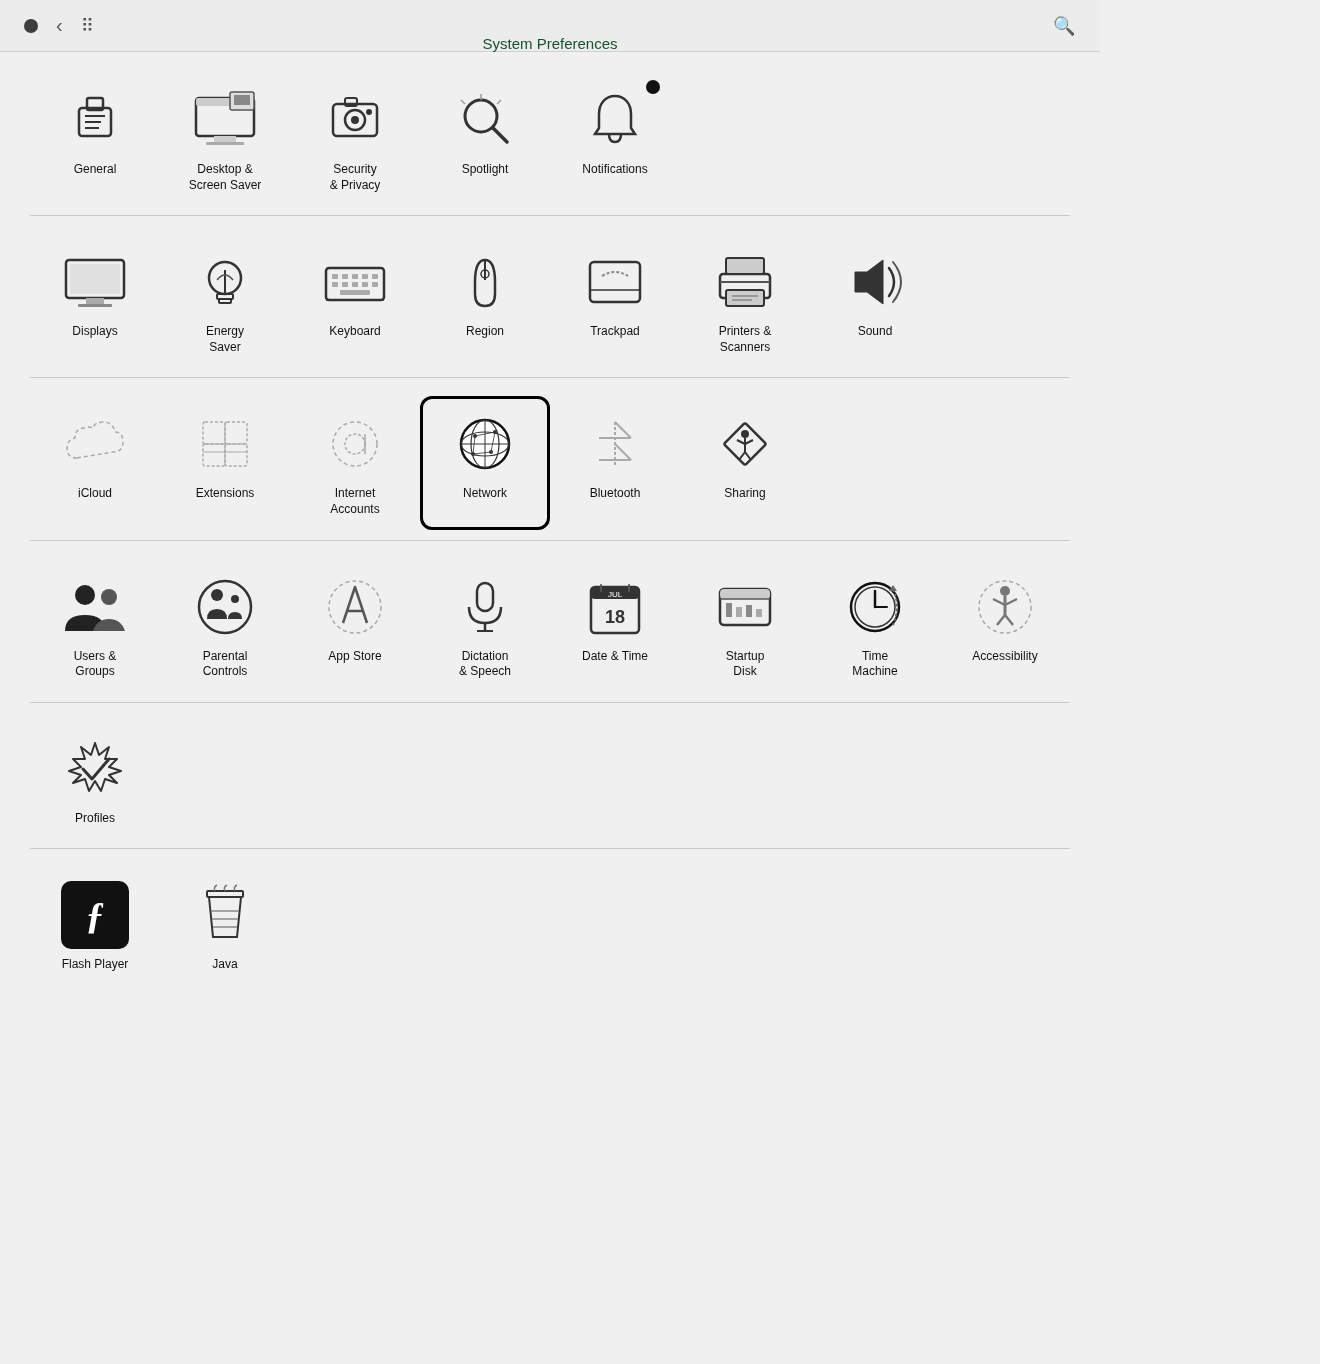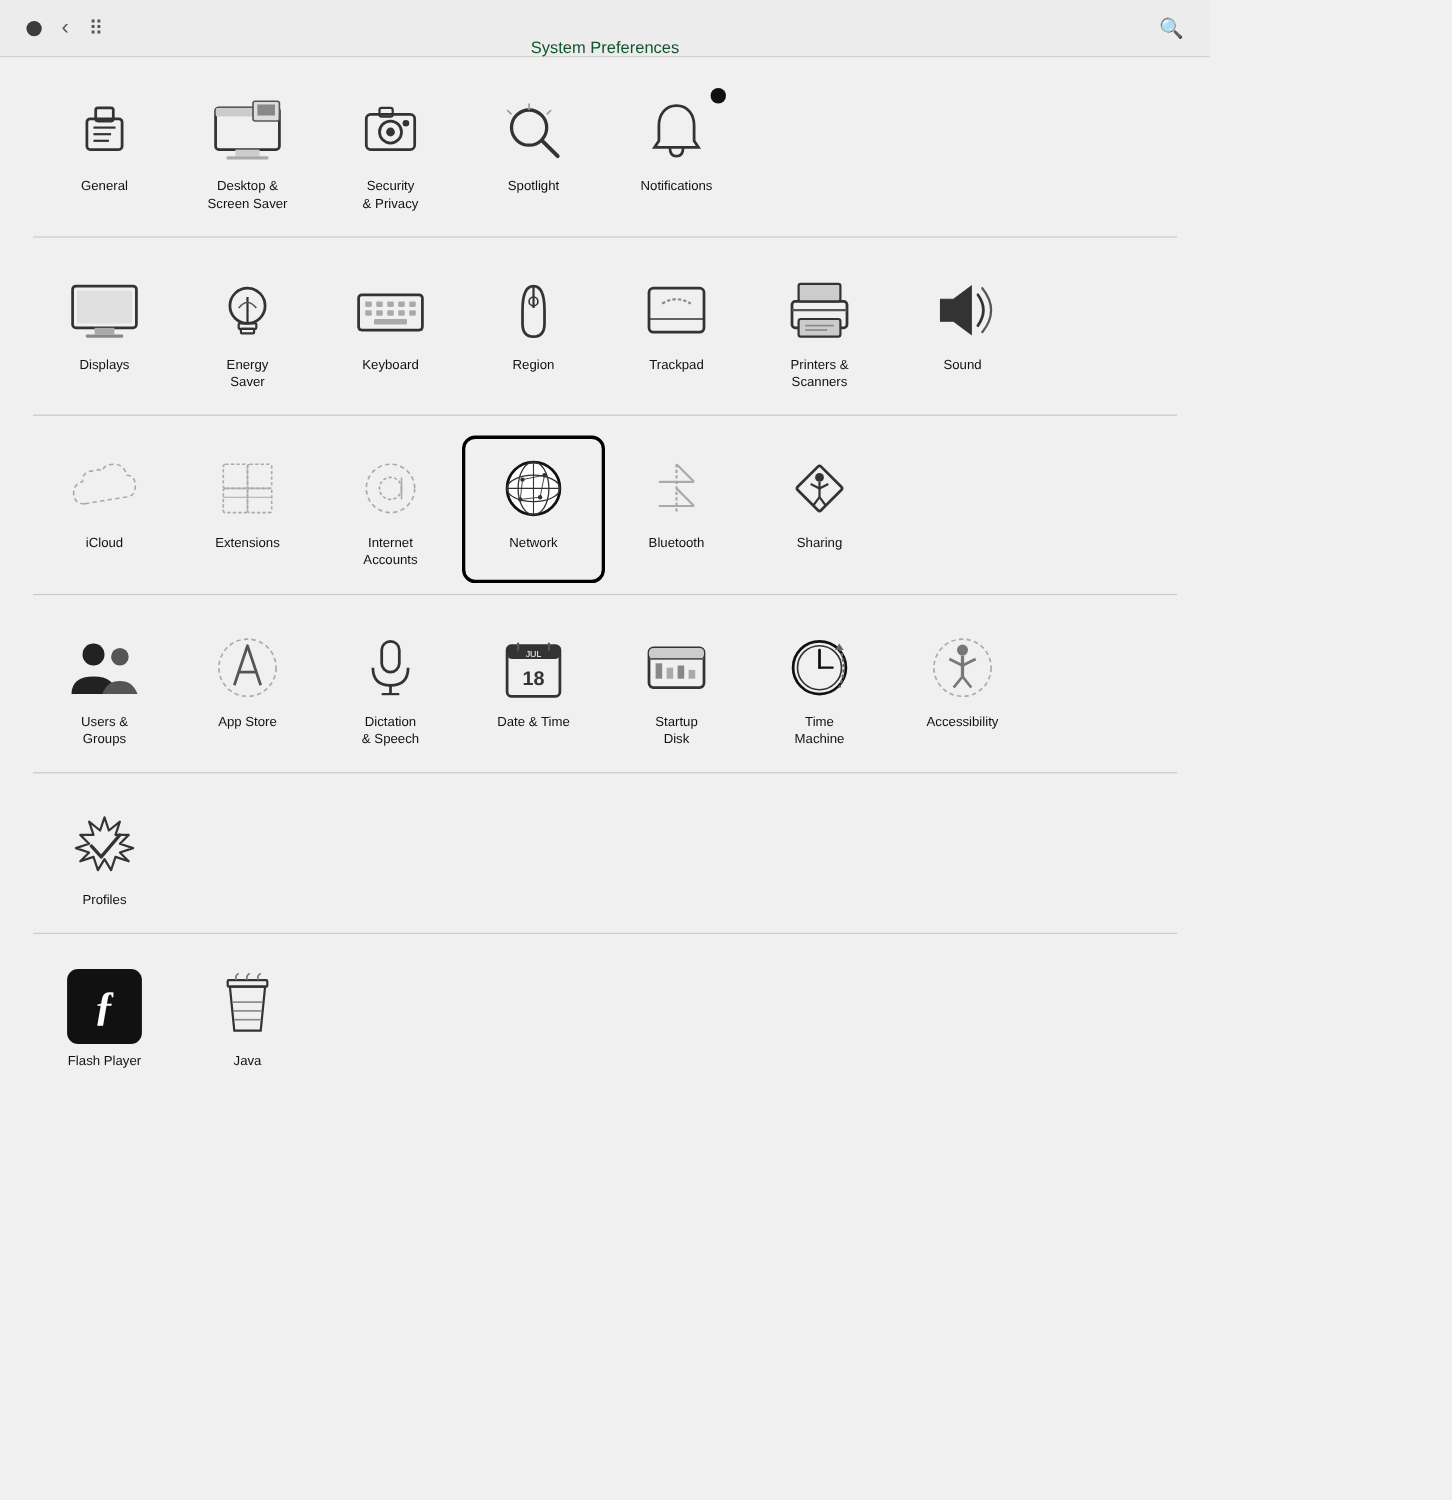--- a/index.html
+++ b/index.html
@@ -433,20 +433,35 @@
 
             <circle cx="24" cy="18" r="10" fill="#222"></circle>
             <path d="M4 54 Q4 38 24 38 Q44 38 44 54" fill="#222"></path>
             <circle cx="48" cy="20" r="8" fill="#555"></circle>
             <path d="M32 54 Q36 42 48 42 Q60 42 64 54" fill="#555"></path>
           </svg>
         </div>
         <div class="pref-label">Users &amp;<br>Groups</div>
       </div>
 
+      <div class="pref-item">
+        <div class="icon-wrapper">
+          <svg width="60" height="60" viewBox="0 0 60 60">
+
+            <circle cx="30" cy="30" r="26" fill="none" stroke="#333" stroke-width="2.5"></circle>
+
+            <circle cx="22" cy="18" r="6" fill="#333"></circle>
+            <path d="M12 42 Q12 32 22 32 Q32 32 32 42" fill="#333"></path>
+
+            <circle cx="40" cy="22" r="4" fill="#333"></circle>
+            <path d="M33 42 Q33 35 40 35 Q47 35 47 42" fill="#333"></path>
+          </svg>
+        </div>
+        <div class="pref-label">Parental<br>Controls</div>
+      </div>
 
       <div class="pref-item">
         <div class="icon-wrapper">
           <svg width="60" height="60" viewBox="0 0 60 60">
 
             <circle cx="30" cy="30" r="26" fill="none" stroke="#aaa" stroke-width="1.5" stroke-dasharray="4,3"></circle>
 
             <path d="M18 46 L30 10 L42 46" fill="none" stroke="#555" stroke-width="2.5" stroke-linejoin="round"></path>
             <line x1="22" y1="34" x2="38" y2="34" stroke="#555" stroke-width="2.5"></line>
           </svg>

